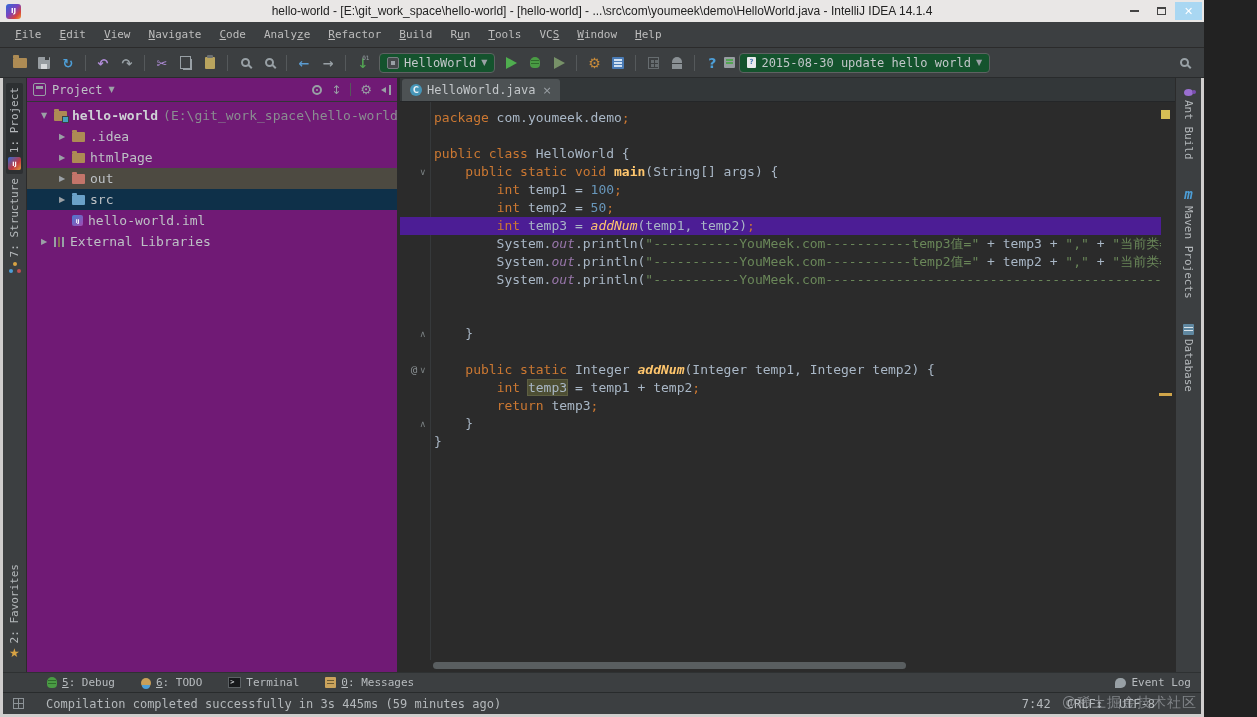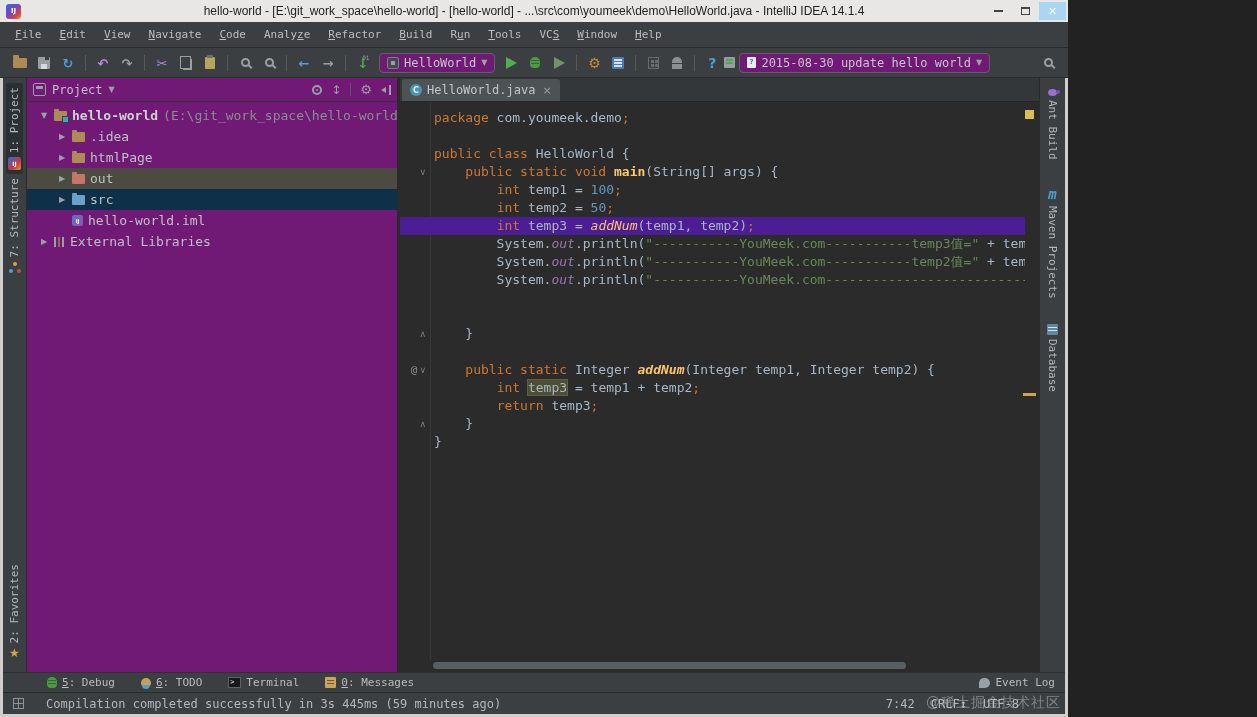--- a/index.html
+++ b/index.html
@@ -1,35 +1,35 @@
 <!DOCTYPE html>
 <html><head>
 <meta charset="utf-8">
 <style>
   html,body{margin:0;padding:0;background:#222;}
   *{box-sizing:border-box;}
-  #win{width:1068px;height:717px;display:flex;flex-direction:column;font-family:"DejaVu Sans Mono",monospace;overflow:hidden;position:relative;background:#3c3f41;}
+  #win{width:1204px;height:717px;display:flex;flex-direction:column;font-family:"DejaVu Sans Mono",monospace;overflow:hidden;position:relative;background:#3c3f41;}
   
   .titlebar{height:22px;background:#e9e7e6;display:flex;align-items:center;position:relative;flex:none;}
   .tb-logo{width:15px;height:15px;margin-left:6px;border-radius:3px;background:linear-gradient(135deg,#2f6bd6 0%,#7a44c0 45%,#d8443c 75%,#e8a33d 100%);color:#fff;font:bold 7px "DejaVu Sans",sans-serif;display:flex;align-items:center;justify-content:center;}
   .tb-title{position:absolute;left:0;right:0;text-align:center;font:12px "Liberation Sans",sans-serif;color:#222;white-space:nowrap;}
   .tb-controls{margin-left:auto;display:flex;align-items:center;height:100%;position:relative;}
   .tb-btn{width:27px;height:18px;display:flex;align-items:center;justify-content:center;color:#444;font:bold 11px "DejaVu Sans",sans-serif;cursor:default;}
   .tb-min i{display:block;width:9px;height:2px;background:#444;}
   .tb-max i{display:block;width:9px;height:8px;border:1px solid #444;border-top:2px solid #444;}
   .tb-close{background:#a9d7f2;color:#fff;margin-right:2px;}
   
   .menubar{height:26px;background:#3c3f41;border-bottom:1px solid #2b2b2b;display:flex;align-items:center;padding-left:6px;flex:none;}
   .menu-item{padding:3px 9px;font-size:11px;color:#bdbdbd;white-space:nowrap;}
   .menu-item u{text-decoration:underline;}
   
   .toolbar{height:30px;background:#3c3f41;border-bottom:1px solid #292b2c;display:flex;align-items:center;padding:0 8px;flex:none;}
   .tbicon{width:24px;height:22px;display:flex;align-items:center;justify-content:center;position:relative;flex:none;}
   .tbsep{width:1px;height:16px;background:#55595b;margin:0 5px;flex:none;}
-  .combo{display:flex;align-items:center;gap:5px;background:#701a75;border:1px solid #5e6262;border-radius:4px;padding:1px 7px;height:20px;color:#c3c7ca;font-size:12px;white-space:nowrap;margin:4px 4px;}
+  .combo{display:flex;align-items:center;gap:5px;background:#14532d;border:1px solid #5e6262;border-radius:4px;padding:1px 7px;height:20px;color:#c3c7ca;font-size:12px;white-space:nowrap;margin:4px 4px;}
   .caret{font-size:8px;color:#9ba1a6;font-family:"DejaVu Sans",sans-serif;}
   .spacer{flex:1;}
   
   .g::before{font-family:"DejaVu Sans",sans-serif;font-size:13px;line-height:1;}
   .icn{display:inline-block;position:relative;}
   .ic-sync-icon::before{content:"↻";color:#4d9fd8;font-weight:bold;}
   .ic-undo-icon::before{content:"↶";color:#b08cd8;font-weight:bold;}
   .ic-redo-icon::before{content:"↷";color:#98a0a5;font-weight:bold;}
   .ic-cut-icon::before{content:"✂";color:#b08cd8;}
   .ic-back-icon::before{content:"←";color:#5b9bd0;font-weight:bold;}

